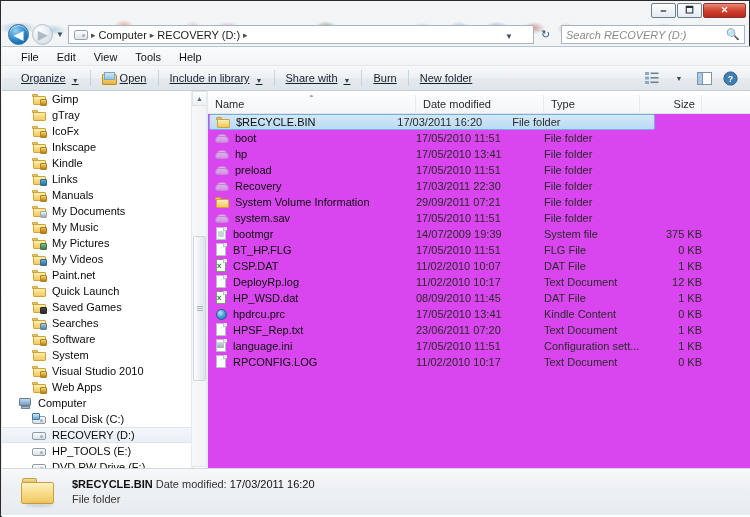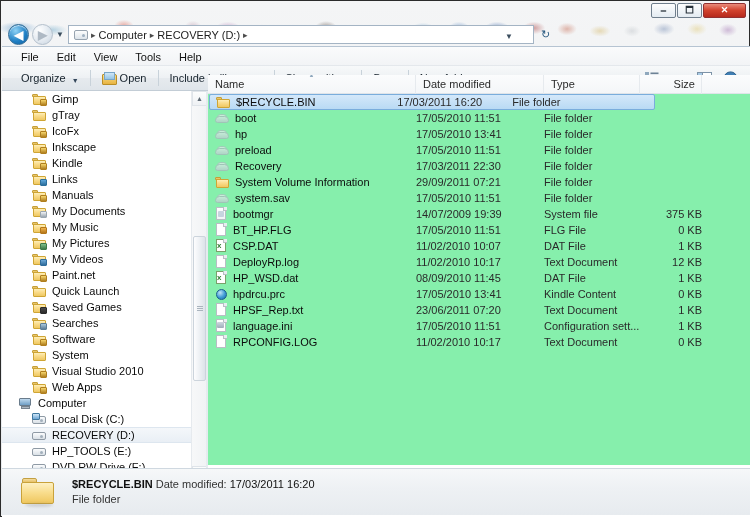--- a/index.html
+++ b/index.html
@@ -147,21 +147,21 @@
 
   
   .toolbar {
     position:absolute; left:0; top:19px; width:748px; height:25px;
     background:linear-gradient(180deg,#f7f9fa 0%,#eef1f4 48%,#e6eaee 52%,#dfe5ea 100%);
     border-bottom:1px solid #c3cdd6;
     display:flex; align-items:center; padding-left:12px;
   }
   .tbitem {
     font-size:11px; color:#15212b; padding:3px 7px; display:flex;
-    align-items:flex-end; gap:4px; white-space:nowrap;
+    align-items:flex-end; gap:4px; white-space:nowrap;text-decoration:underline;
   }
   .tbcaret { font-size:7px; color:#33465a; margin-left:2px; }
   .tbsep { width:1px; height:16px; background:#c8d2da; margin:0 4px; }
   .tb-open-icon {
     width:14px; height:12px; position:relative; flex:none;
   }
   .tb-open-icon:before {
     content:""; position:absolute; left:0; top:2px; width:13px; height:9px;
     background:linear-gradient(180deg,#fbe08a,#e7b341);
     border:1px solid #b98e28; border-radius:1px 2px 1px 1px;
@@ -274,22 +274,22 @@
     background:radial-gradient(circle at 35% 30%, #bfe3f7, #3e9ad4 55%, #1b6ea8);
     border:1px solid #1a5c8c;
   }
 
   
   .splitter {
     position:absolute; left:204px; top:44px; width:2px; height:390px;
     background:#e6ebef;
   }
   .listpane {
-    position:absolute; left:206px; top:28px; width:542px; height:390px;
-    background:#86efac; overflow:hidden;
+    position:absolute; left:206px; top:48px; width:542px; height:390px;
+    background:#d946ef; overflow:hidden;
   }
   .colhdr {
     position:absolute; left:0; top:0; width:542px; height:19px;
     background:linear-gradient(180deg,#fbfcfd,#f4f6f8);
     border-bottom:1px solid #dfe4e9;
     display:flex;
   }
   .ch {
     font-size:11px; color:#2a2a2a; padding:3px 0 0 7px;
     border-right:1px solid #e6eaee; height:19px; position:relative;
@@ -410,20 +410,24 @@
       <span class="crumb-sep">▸</span>
       <span class="crumb">RECOVERY (D:)</span>
       <span class="crumb-sep">▸</span>
       <span class="addr-chevron">▼</span>
     </div>
 
     <div class="refreshbtn">
       <span>↻</span>
     </div>
 
+    <div class="searchbox">
+      <span class="ph">Search RECOVERY (D:)</span>
+      <span class="search-icon">🔍</span>
+    </div>
   </div>
 
   <div class="client">
 
     <div class="menubar">
       <div class="menuitem">File</div>
       <div class="menuitem">Edit</div>
       <div class="menuitem">View</div>
       <div class="menuitem">Tools</div>
       <div class="menuitem">Help</div>

